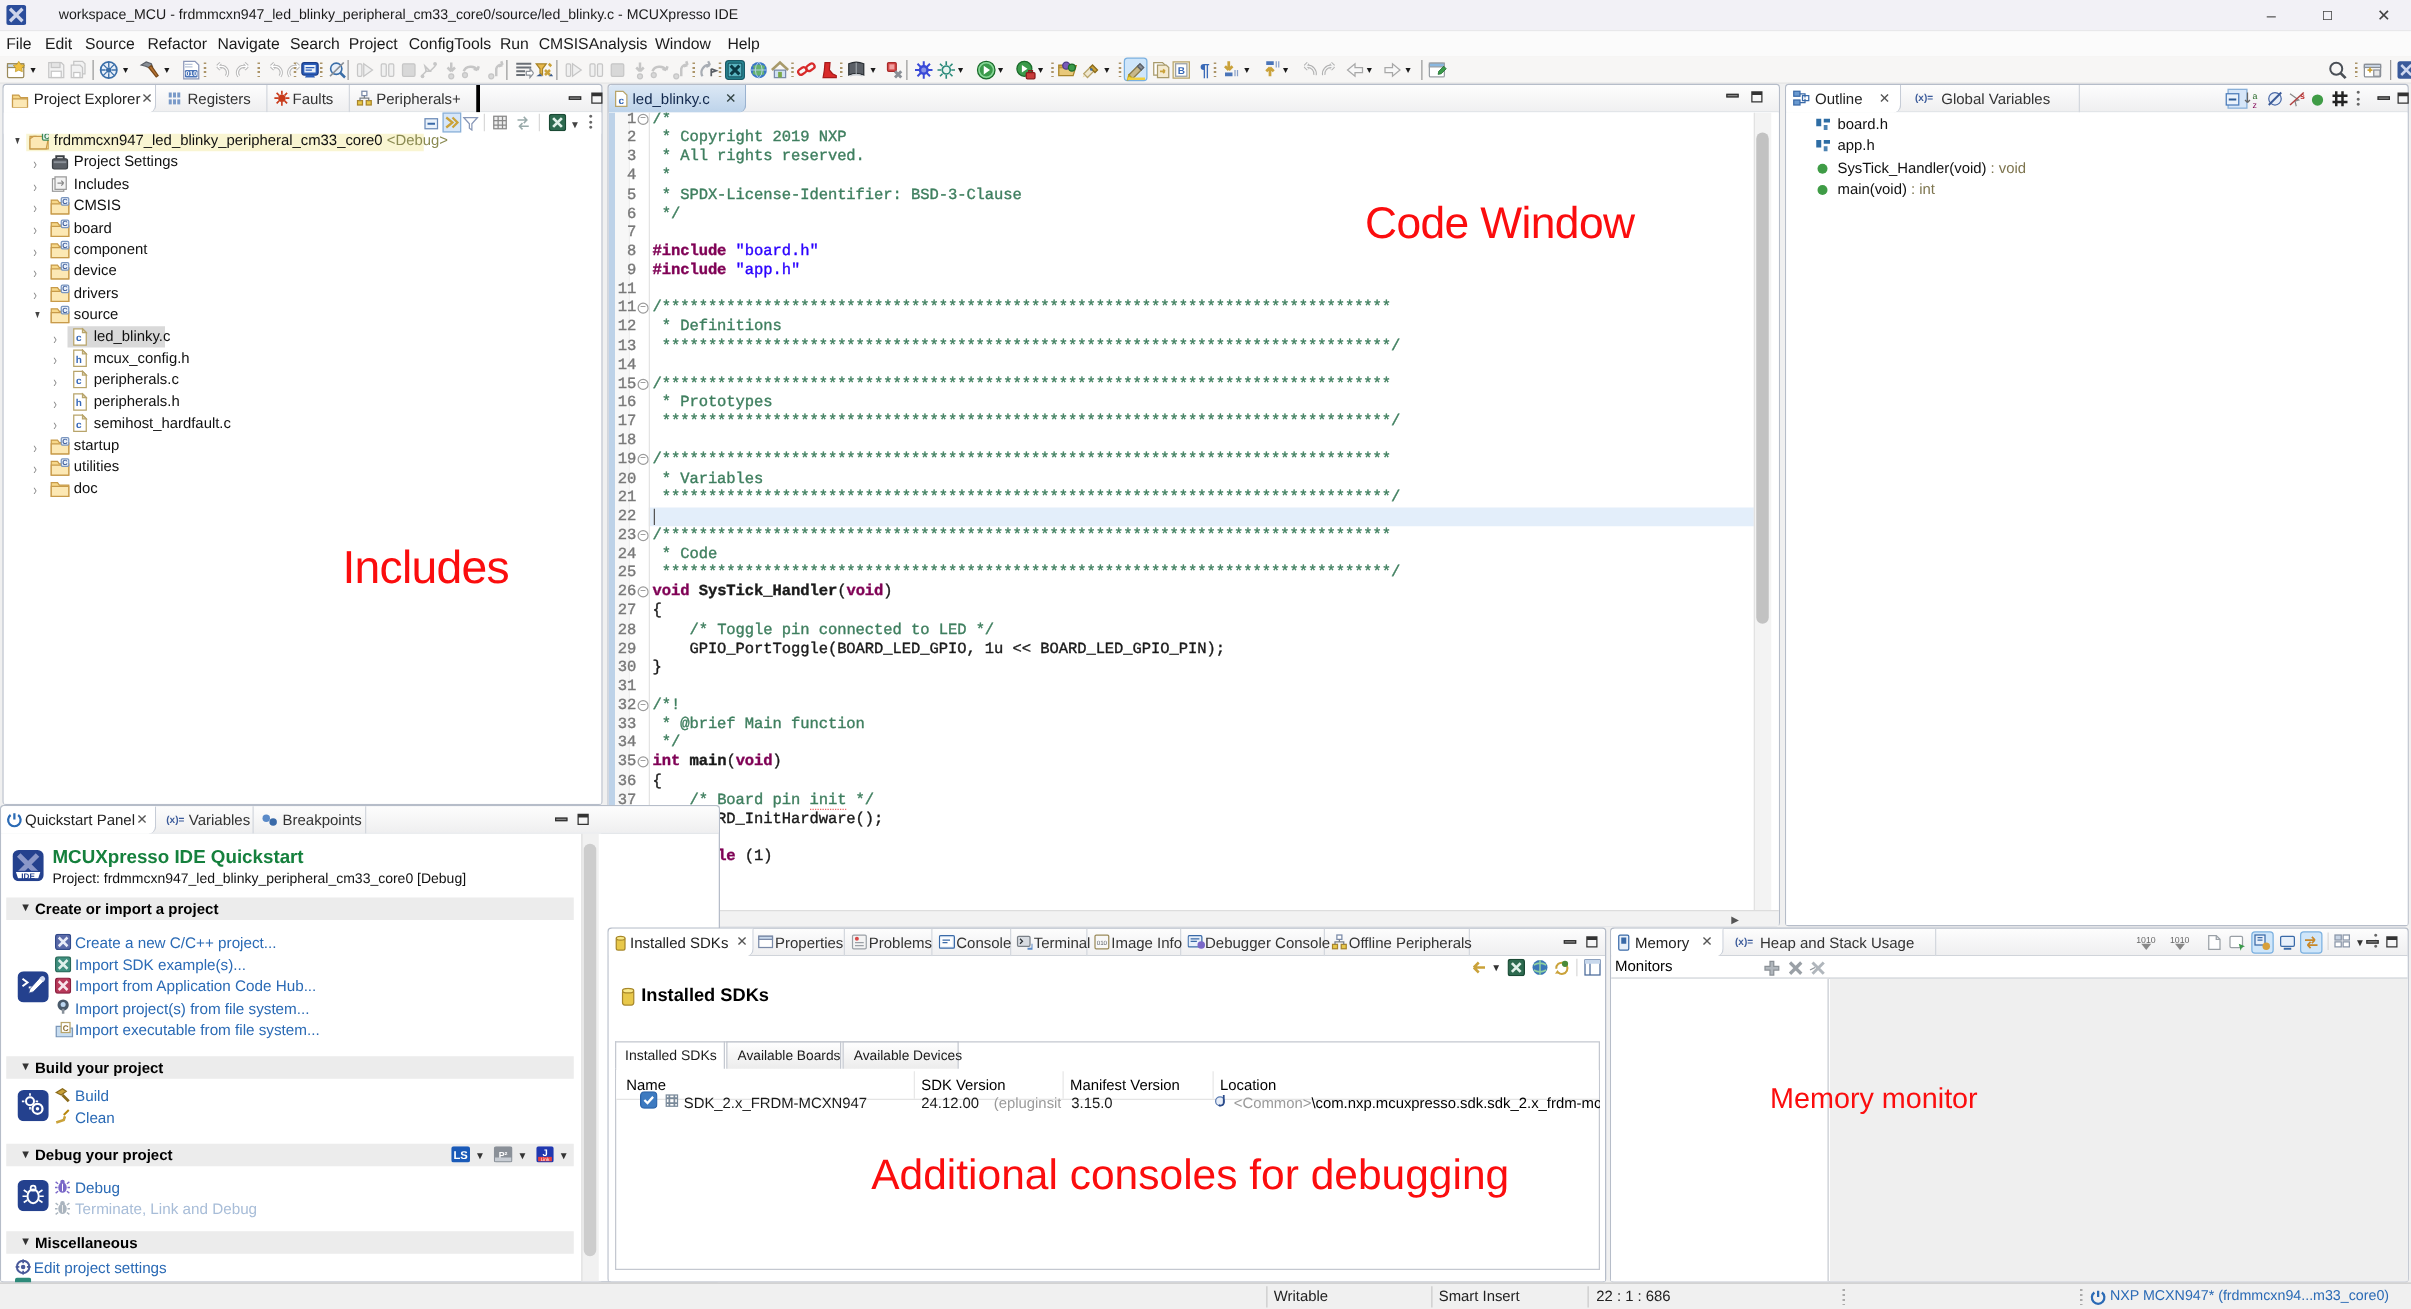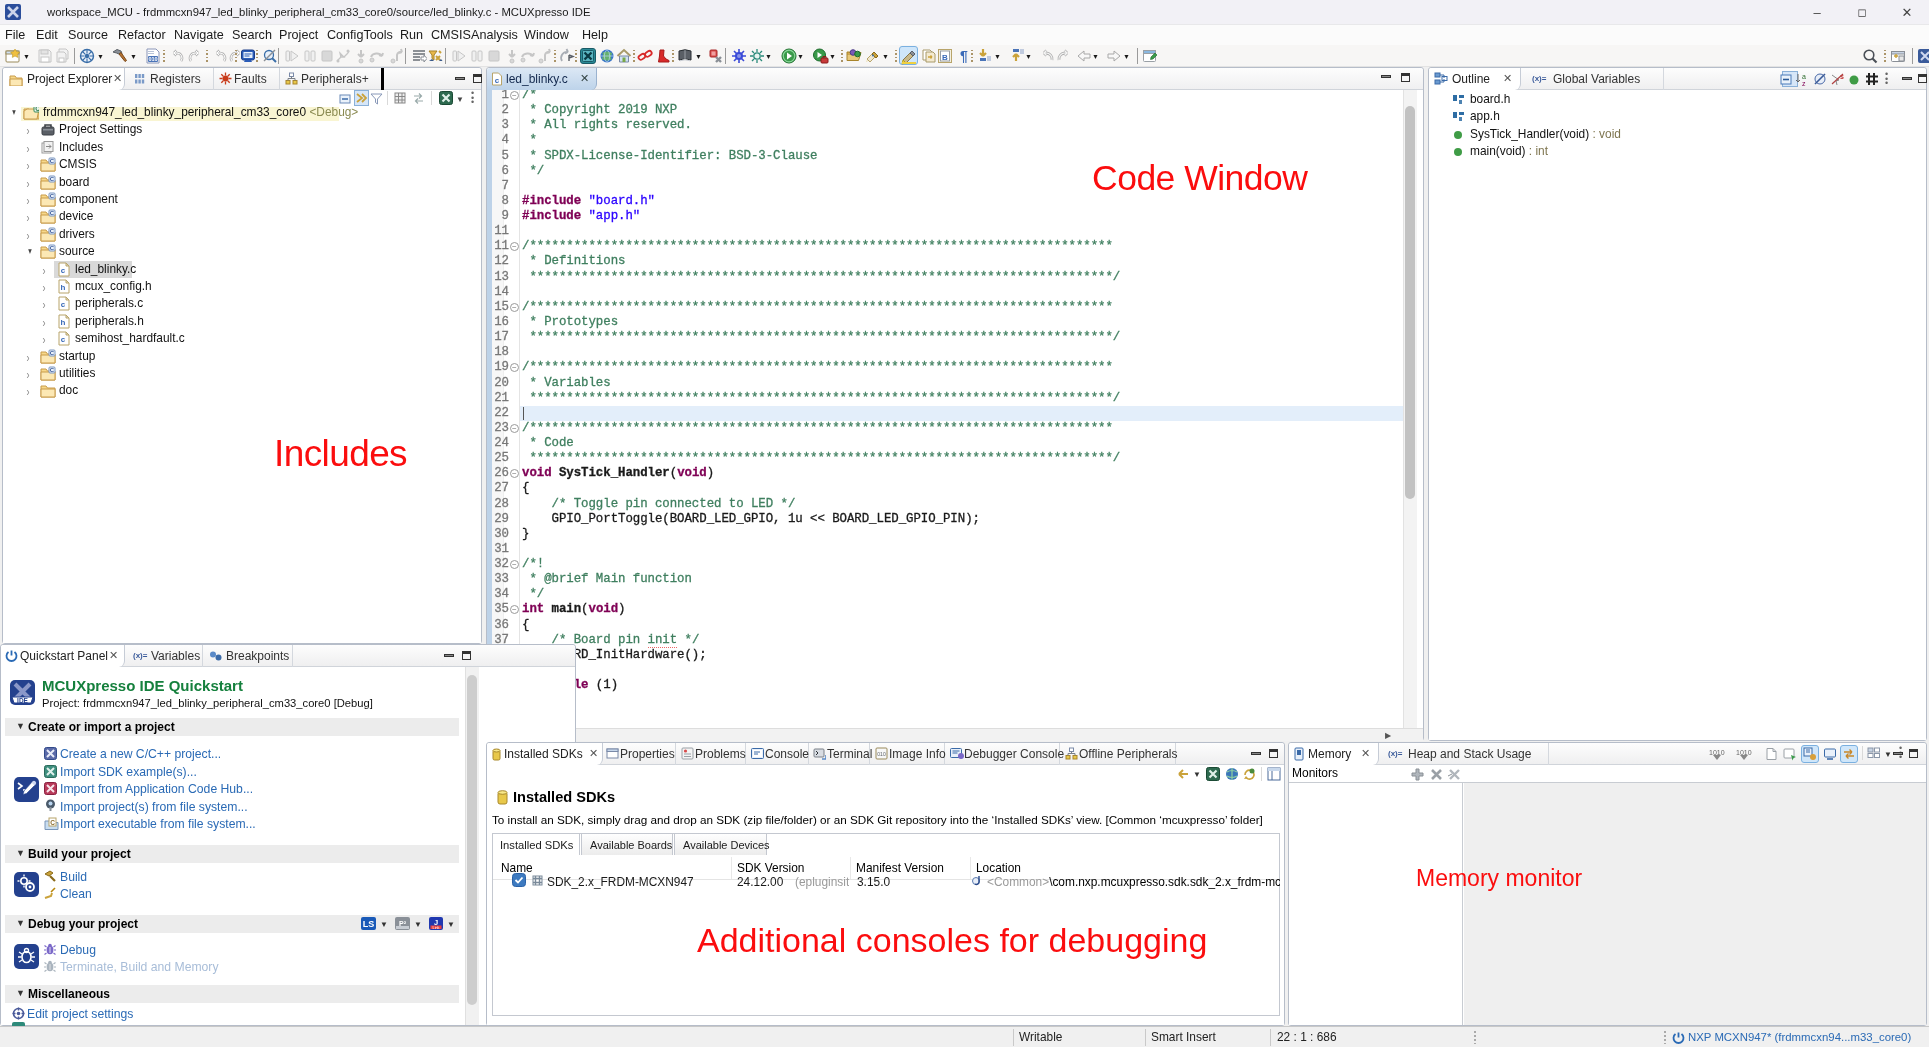--- a/index.html
+++ b/index.html
@@ -867,21 +867,21 @@
         <path d="M3.5 5 L1.5 3.5 M10.5 5 l2-1.5 M3 8 H1 M11 8 h2 M3.5 11 l-2 1.5 M10.5 11 l2 1.5" stroke="#7a68c8" stroke-width="1.1"></path>
         <path d="M7 5 v6" stroke="#fff" stroke-width="0.8"></path>
       </svg>
 <div class="qlink" style="left:59px;top:276px">Debug</div>
 <svg class="abs" style="left:42px;top:292px" width="14" height="14">
         <ellipse cx="7" cy="8" rx="3.4" ry="4.2" fill="#aab4be"></ellipse>
         <circle cx="7" cy="3.5" r="1.8" fill="#aab4be"></circle>
         <path d="M3.5 5 L1.5 3.5 M10.5 5 l2-1.5 M3 8 H1 M11 8 h2 M3.5 11 l-2 1.5 M10.5 11 l2 1.5" stroke="#aab4be" stroke-width="1.1"></path>
         <path d="M7 5 v6" stroke="#eee" stroke-width="0.8"></path>
       </svg>
-<div class="qlink" style="left:59px;top:293px;color:#a8bdd8">Terminate, Build and Memory</div>
+<div class="qlink" style="left:59px;top:293px;color:#a8bdd8">Terminate, Link and Debug</div>
 <svg class="abs" style="left:13px;top:277px" width="25" height="25">
         <rect width="25" height="25" rx="5" fill="#24418e"></rect>
         <ellipse cx="12.5" cy="13" rx="4.5" ry="5.5" fill="none" stroke="#fff" stroke-width="1.6"></ellipse>
         <circle cx="12.5" cy="6.5" r="2" fill="none" stroke="#fff" stroke-width="1.4"></circle>
         <path d="M8 10 L5 8 M17 10 l3-2 M7.5 13 H4 M17.5 13 H21 M8 16 l-3 2 M17 16 l3 2" stroke="#fff" stroke-width="1.3"></path>
       </svg>
 <svg class="abs" style="left:11px;top:340px" width="13" height="13">
         <circle cx="6.5" cy="6.5" r="5" fill="none" stroke="#4a5a9a" stroke-width="1.6"></circle>
         <circle cx="6.5" cy="6.5" r="1.8" fill="#4a5a9a"></circle>
         <path d="M6.5 0.5 v3 M6.5 9.5 v3 M0.5 6.5 h3 M9.5 6.5 h3" stroke="#4a5a9a" stroke-width="1.4"></path>
@@ -986,21 +986,20 @@
 <svg class="abs" style="left:780px;top:2px" width="14" height="14">
         <rect x="1" y="1" width="12" height="12" fill="#fff" stroke="#4a6a9a"></rect>
         <rect x="1" y="1" width="12" height="3" fill="#c8d8ec"></rect>
         <path d="M5 4 v9" stroke="#4a6a9a"></path>
       </svg>
 <svg class="abs" style="left:10px;top:25px" width="11" height="15">
         <rect x="1" y="2" width="9" height="12" rx="2" fill="#e8c84a" stroke="#a8882a"></rect>
         <ellipse cx="5.5" cy="2.5" rx="4.5" ry="1.8" fill="#f8e88a" stroke="#a8882a"></ellipse>
       </svg>
 <div class="abs" style="left:26px;top:24px;font-size:14.6px;font-weight:bold;color:#000">Installed SDKs</div>
-<div class="abs" style="left:5px;top:48px;font-size:11.7px;color:#000;white-space:nowrap;width:792px;overflow:hidden">To install an SDK, simply drag and drop an SDK (zip file/folder) or an SDK Git repository into the ‘Installed SDKs’ view. [Common ‘mcuxpresso’ folder]</div>
 <div class="abs" style="left:5px;top:68px;width:788px;height:183px;border:1px solid #c4c8d0;background:#fff"></div>
 <div class="abs" style="left:5px;top:68px;width:88px;height:22px;background:#fff;border:1px solid #c4c8d0;border-bottom:none;z-index:2"></div>
 <div class="abs" style="left:13px;top:74px;font-size:11.2px;z-index:3">Installed SDKs</div>
 <div class="abs" style="left:94px;top:68px;width:92px;height:22px;background:linear-gradient(#fefefe,#ececec);border:1px solid #c4c8d0;border-bottom:none"></div>
 <div class="abs" style="left:103px;top:74px;font-size:11px">Available Boards</div>
 <div class="abs" style="left:187px;top:68px;width:93px;height:22px;background:linear-gradient(#fefefe,#ececec);border:1px solid #c4c8d0;border-bottom:none"></div>
 <div class="abs" style="left:196px;top:74px;font-size:11px">Available Devices</div>
 <div class="abs" style="left:6px;top:91px;width:786px;height:24px;background:#fff;border-bottom:1px solid #e4e4e4"></div>
 <div class="abs" style="left:14px;top:96px;font-size:11.9px;color:#000">Name</div>
 <div class="abs" style="left:250px;top:96px;font-size:11.9px;color:#000">SDK Version</div>

